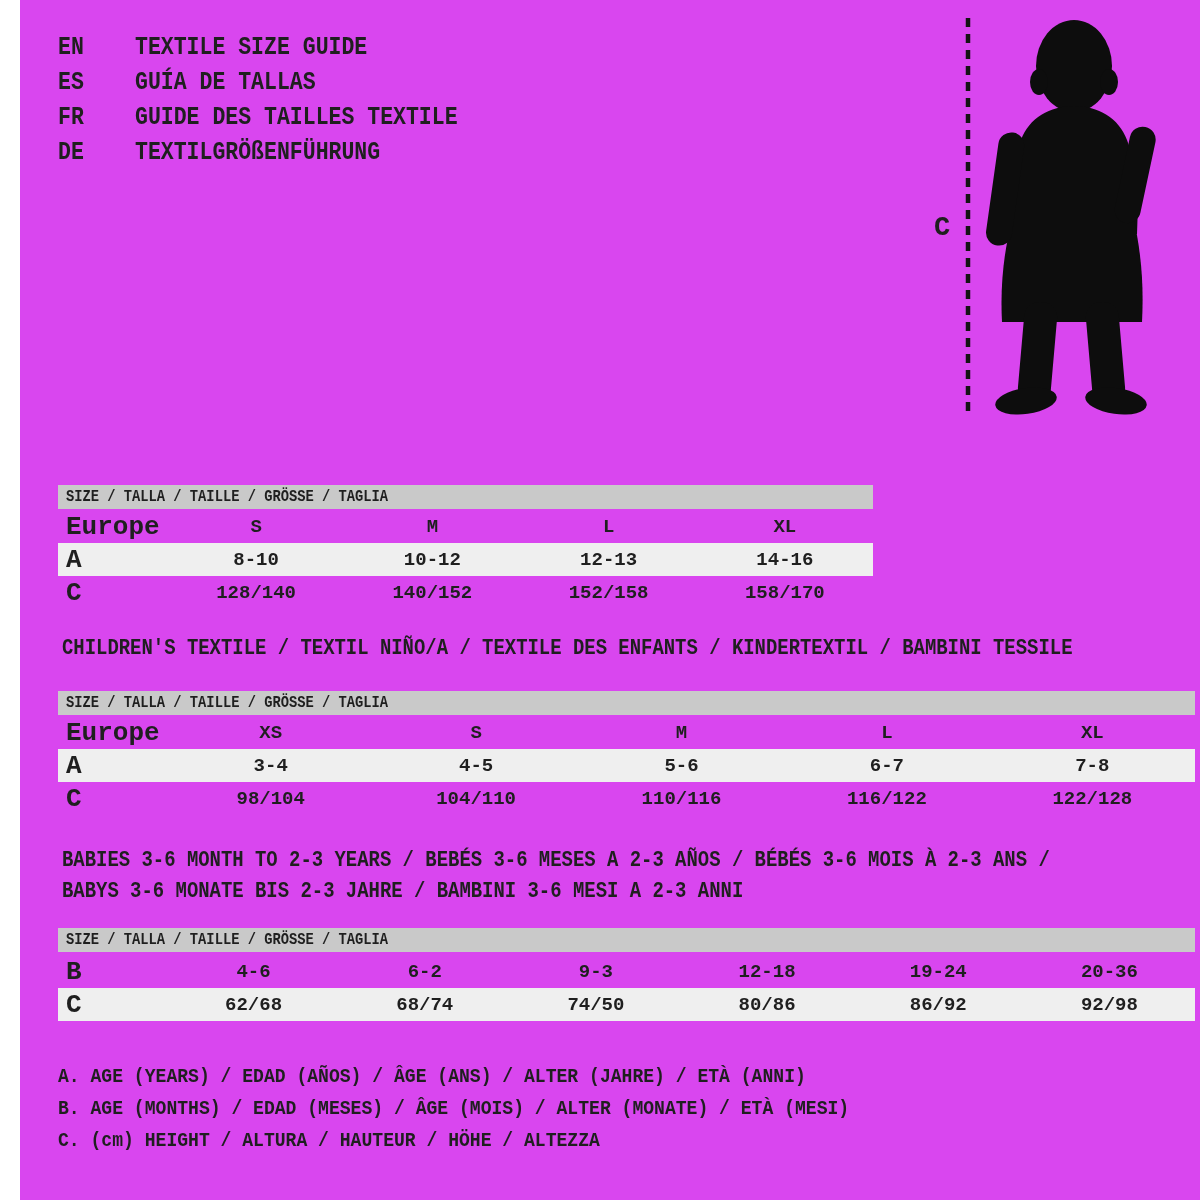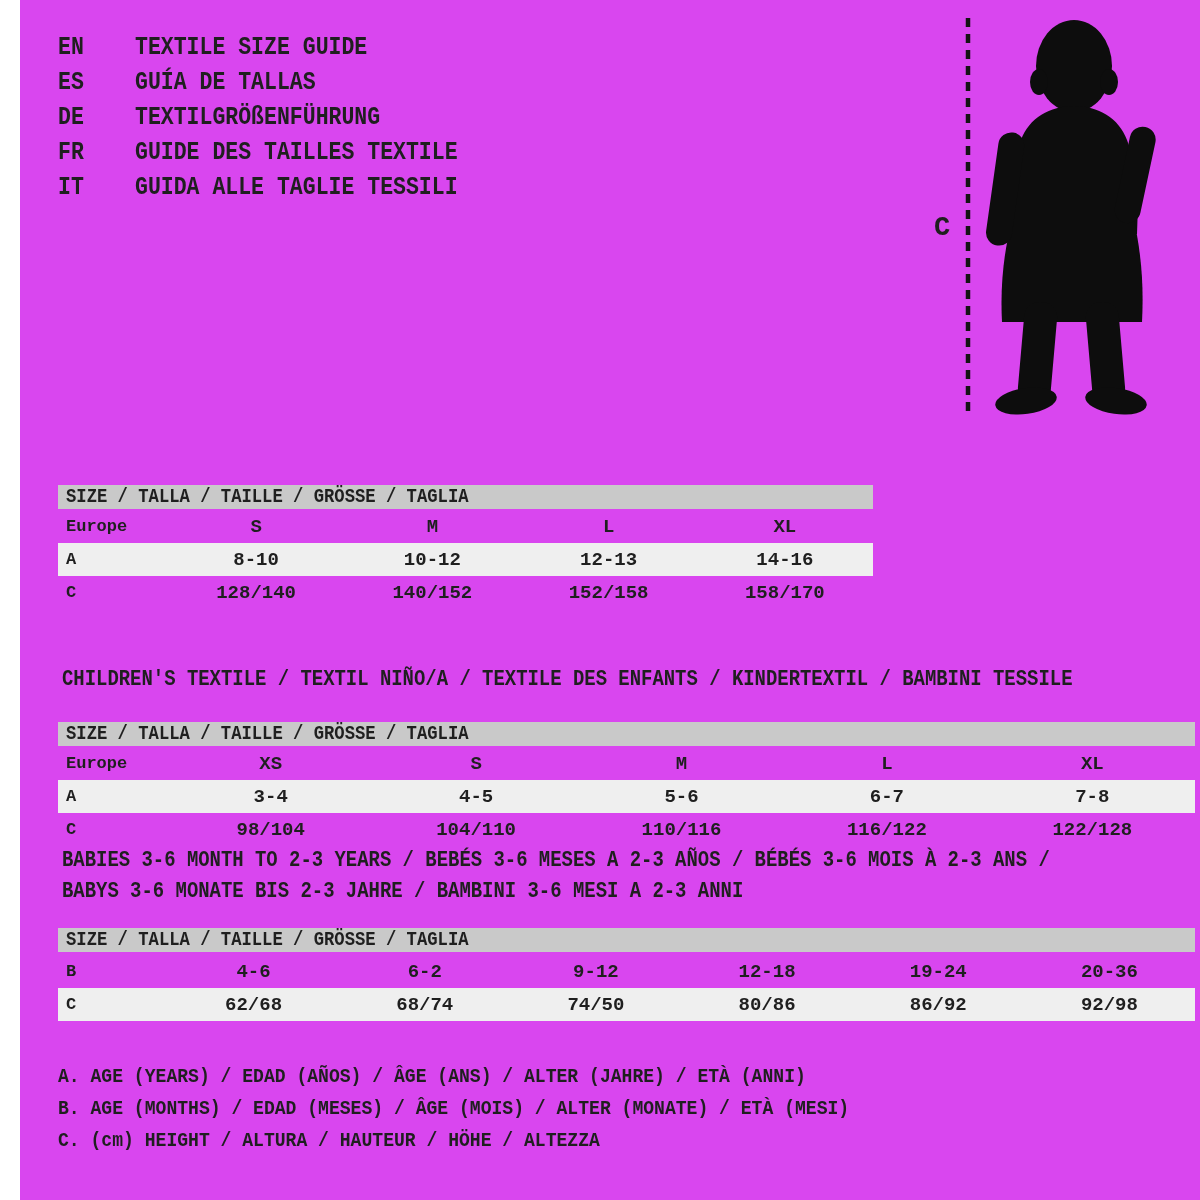--- a/index.html
+++ b/index.html
@@ -22,56 +22,52 @@
   
   .measure-line { position:absolute; left:943px; top:16px; }
   .measure-label { position:absolute; left:914px; top:213px; font-size:27px; }
   .silhouette { position:absolute; left:965px; top:16px; }
 
   
   .size-table { position:absolute; }
   .titles { position:absolute; left:4px; top:0; }
   .titles h2 { margin:0; font-size:22px; line-height:31px; font-weight:bold; }
   .size-bar { position:absolute; left:0; right:0; top:var(--bar-top); height:24px;
-              background:#c9c9c9; font-size:20px; line-height:24px; padding-left:8px; }
+              background:#c9c9c9; font-size:16px; line-height:24px; padding-left:8px; }
   .rows { position:absolute; left:0; right:0; top:var(--rows-top); }
   .trow { display:grid; height:33px; align-items:center; font-size:19px; }
   .trow.shaded { background:#efefef; }
   .cell { text-align:center; }
-  .cell.first { text-align:left; padding-left:8px; font-size:17px; }
+  .cell.first { text-align:left; padding-left:8px; font-size:26px; }
 
   
   .legend { position:absolute; left:38px; top:1061px; }
   .legend-line { font-size:21px; line-height:32px; display:block; }
 </style>
 </head>
 <body>
 
 <div class="canvas">
 
   <div class="lang-list">
       <div class="lang-row">
         <span class="lang-code cond">EN</span>
         <span class="lang-label cond">TEXTILE SIZE GUIDE</span>
       </div>
       <div class="lang-row">
         <span class="lang-code cond">ES</span>
         <span class="lang-label cond">GUÍA DE TALLAS</span>
       </div>
       <div class="lang-row">
-        <span class="lang-code cond">DE</span>
-        <span class="lang-label cond">TEXTILGRÖßENFÜHRUNG</span>
-      </div>
-      <div class="lang-row">
         <span class="lang-code cond">FR</span>
         <span class="lang-label cond">GUIDE DES TAILLES TEXTILE</span>
       </div>
       <div class="lang-row">
-        <span class="lang-code cond">IT</span>
-        <span class="lang-label cond">GUIDA ALLE TAGLIE TESSILI</span>
+        <span class="lang-code cond">DE</span>
+        <span class="lang-label cond">TEXTILGRÖßENFÜHRUNG</span>
       </div>
     </div>
 
   <svg class="measure-line" width="10" height="402" viewBox="0 0 10 402">
     <line x1="5" y1="2" x2="5" y2="400" stroke="#141414" stroke-width="4.5" stroke-dasharray="9 7"></line>
   </svg>
   <div class="measure-label">C</div>
   <svg class="silhouette" width="172" height="402" viewBox="0 0 172 402">
     <g fill="#0d0d0d">
       <ellipse cx="89" cy="50" rx="38" ry="46"></ellipse>
@@ -110,21 +106,21 @@
         <div class="trow" style="grid-template-columns: 110px repeat(4, 1fr);">
           <span class="cell first">C</span>
           <span class="cell">128/140</span>
           <span class="cell">140/152</span>
           <span class="cell">152/158</span>
           <span class="cell">158/170</span>
         </div>
       </div>
   </section>
 
-  <section class="size-table" style="left:38px; top:664px; width:1137px; height:190px; --bar-top:58px; --rows-top:83px;">
+  <section class="size-table" style="left:38px; top:633px; width:1137px; height:190px; --bar-top:58px; --rows-top:83px;">
     <div class="titles"><h2 class="cond">CHILDREN'S TEXTILE / TEXTIL NIÑO/A / TEXTILE DES ENFANTS / KINDERTEXTIL / BAMBINI TESSILE</h2></div>
     <div class="size-bar">
       <span class="cond">SIZE / TALLA / TAILLE / GRÖSSE / TAGLIA</span>
     </div>
     <div class="rows">
         <div class="trow" style="grid-template-columns: 110px repeat(5, 1fr);">
           <span class="cell first">Europe</span>
           <span class="cell">XS</span>
           <span class="cell">S</span>
           <span class="cell">M</span>
@@ -153,21 +149,21 @@
   <section class="size-table" style="left:38px; top:845px; width:1137px; height:185px; --bar-top:83px; --rows-top:110px;">
     <div class="titles"><h2 class="cond">BABIES 3-6 MONTH TO 2-3 YEARS / BEBÉS 3-6 MESES A 2-3 AÑOS / BÉBÉS 3-6 MOIS À 2-3 ANS /</h2><h2 class="cond">BABYS 3-6 MONATE BIS 2-3 JAHRE / BAMBINI 3-6 MESI A 2-3 ANNI</h2></div>
     <div class="size-bar">
       <span class="cond">SIZE / TALLA / TAILLE / GRÖSSE / TAGLIA</span>
     </div>
     <div class="rows">
         <div class="trow" style="grid-template-columns: 110px repeat(6, 1fr);">
           <span class="cell first">B</span>
           <span class="cell">4-6</span>
           <span class="cell">6-2</span>
-          <span class="cell">9-12</span>
+          <span class="cell">9-3</span>
           <span class="cell">12-18</span>
           <span class="cell">19-24</span>
           <span class="cell">20-36</span>
         </div>
         <div class="trow shaded" style="grid-template-columns: 110px repeat(6, 1fr);">
           <span class="cell first">C</span>
           <span class="cell">62/68</span>
           <span class="cell">68/74</span>
           <span class="cell">74/50</span>
           <span class="cell">80/86</span>

